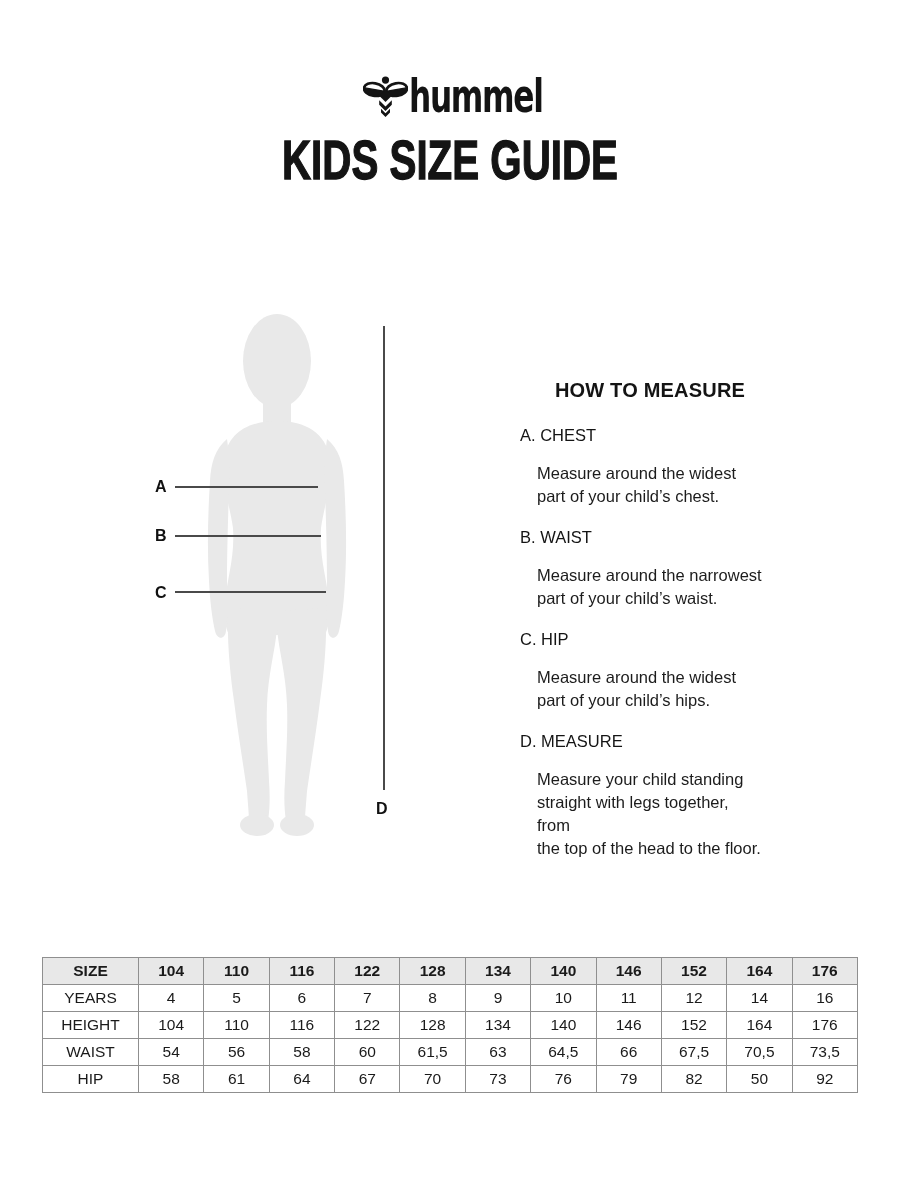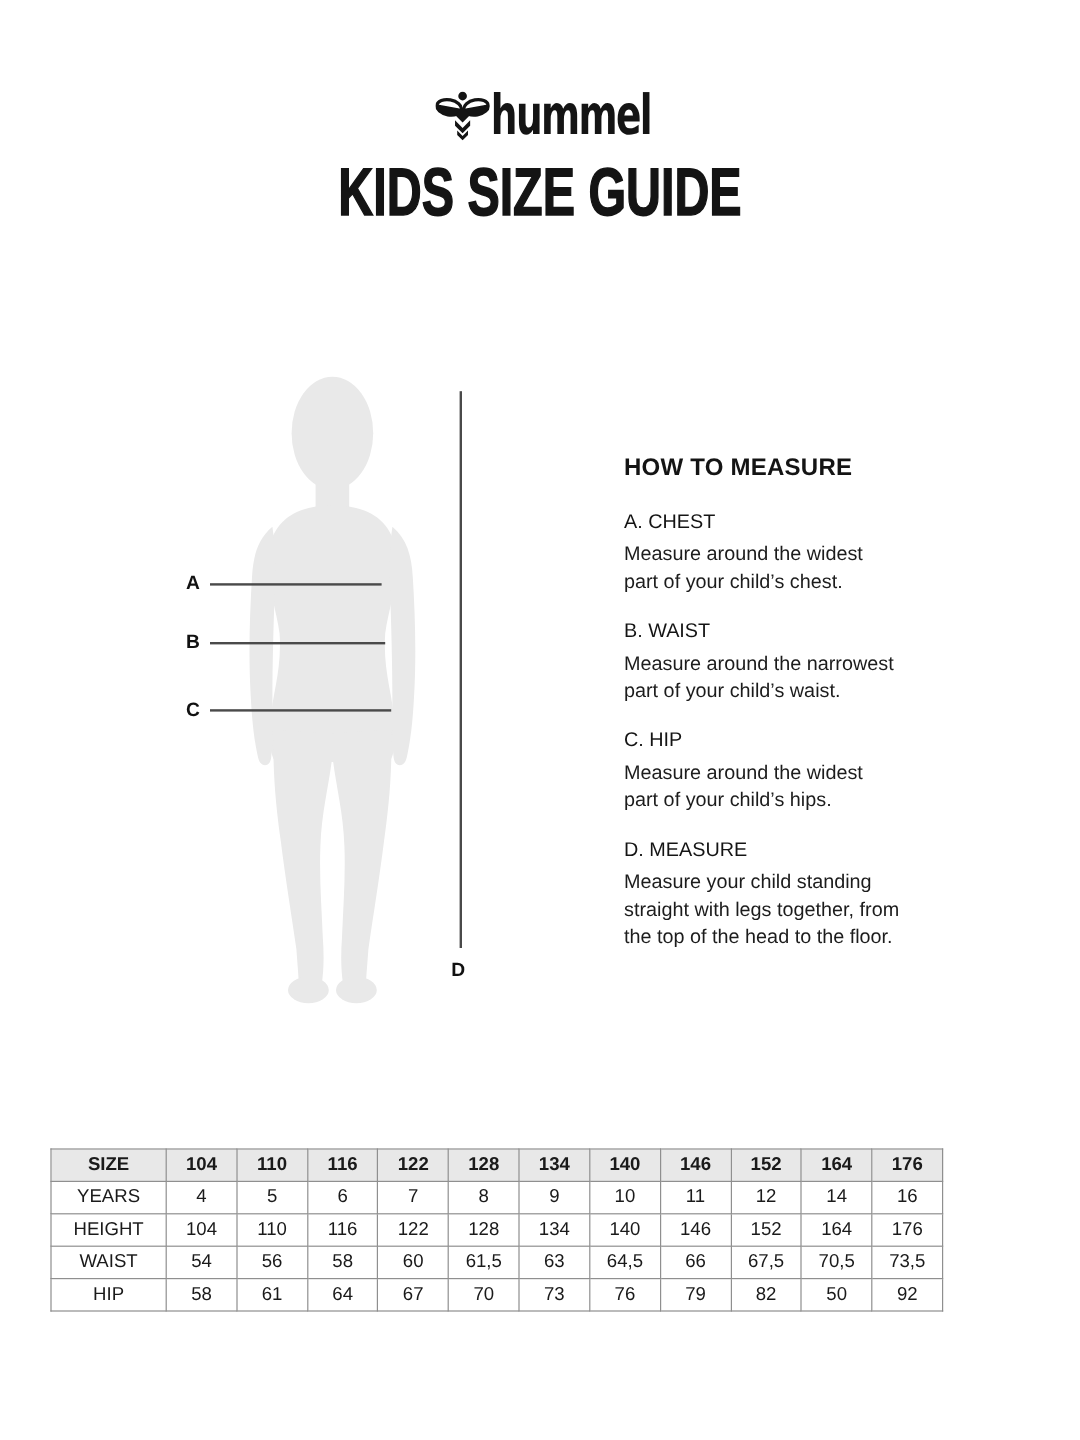--- a/index.html
+++ b/index.html
@@ -49,34 +49,34 @@
   .lbl-d { left: 376px; top: 801px; }
   .line-a { left: 175px; top: 486px; width: 143px; }
   .line-b { left: 175px; top: 535px; width: 146px; }
   .line-c { left: 175px; top: 591px; width: 151px; }
   .line-d { left: 383px; top: 326px; height: 464px; }
 
   
   .htm { position: absolute; left: 520px; top: 379px; width: 260px; }
   .htm-title {
     font-size: 20px; font-weight: bold; margin: 0 0 24px 0;
-    letter-spacing: 0.2px; color: #141414;
+    letter-spacing: 0.2px; color: #141414; text-align: center;
   }
   .measure-section { margin-bottom: 20px; }
   .measure-section h3 {
     font-size: 16.5px; font-weight: normal; margin: 0 0 6px 0; color: #141414;
   }
   .measure-section p {
-    font-size: 16.5px; line-height: 23px; margin: 0;
+    font-size: 16.5px; line-height: 23px; margin: 17px;
     white-space: pre-line; color: #1c1c1c;
   }
 
   
   .size-table {
-    position: absolute; left: 42px; top: 957px; width: 744px;
+    position: absolute; left: 42px; top: 957px; width: 816px;
     border-collapse: collapse; table-layout: fixed;
     font-size: 15.5px; color: #1a1a1a;
   }
   .size-table th, .size-table td {
     border: 1px solid #8f8f8f; text-align: center;
     height: 27px; padding: 0; vertical-align: middle;
   }
   .size-table th { font-weight: normal; }
   .size-table td { font-weight: normal; }
   .size-table col.label-col { width: 96px; }

